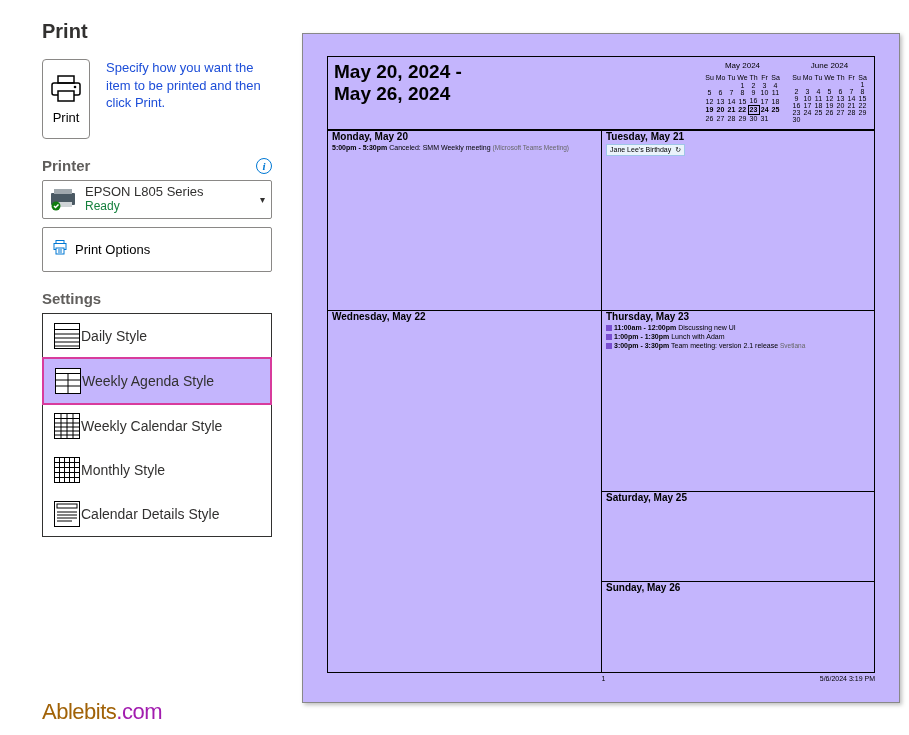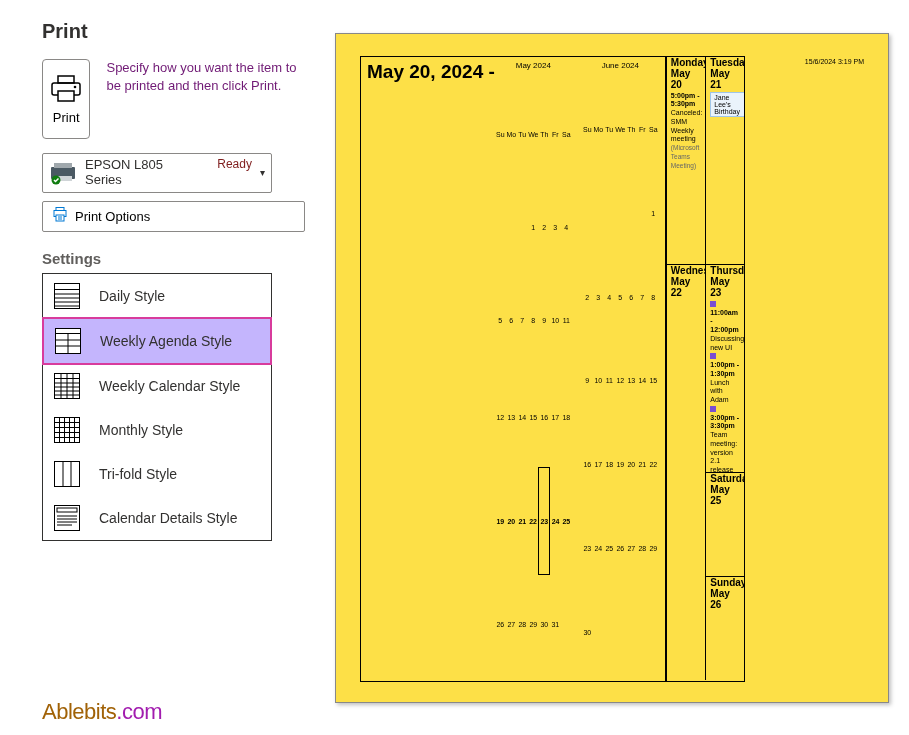--- a/index.html
+++ b/index.html
@@ -41,21 +41,21 @@
     flex-direction: column;
     align-items: center;
     justify-content: center;
     gap: 6px;
     cursor: pointer;
   }
   .print-btn svg { display:block; }
   .print-btn-label { font-size: 13px; }
   .print-info {
     font-size: 13px;
-    color: #701a75;
+    color: #1d4ed8;
     line-height: 1.35;
   }
   .section-header {
     display: flex;
     align-items: center;
     justify-content: space-between;
     font-size: 15px;
     font-weight: 600;
     color: #605e5c;
     margin: 4px 0 6px 0;
@@ -79,44 +79,43 @@
     background: #fff;
     display: flex;
     align-items: center;
     padding: 4px 6px;
     gap: 8px;
     cursor: pointer;
     margin-bottom: 8px;
     width: 230px;
   }
   .printer-icon-wrap { position: relative; width: 28px; height: 24px; }
-  .printer-info { flex:1; display:flex; flex-direction:row; line-height:1.15;gap:23px; }
+  .printer-info { flex:1; display:flex; flex-direction:column; line-height:1.15; }
   .printer-name { font-size: 13px; }
-  .printer-status { font-size: 12px; color: #7f1d1d; }
+  .printer-status { font-size: 12px; color: #15803d; }
   .chevron { color:#323130; font-size:10px; }
   .option-btn {
     border: 1px solid #8a8886;
     border-radius: 2px;
     background: #fff;
-    padding: 5px 10px;
+    padding: 12px 10px;
     display: inline-flex;
     align-items: center;
     gap: 6px;
     font-size: 13px;
     cursor: pointer;
     margin-bottom: 14px;
   }
   .styles-box {
     border: 1px solid #323130;
     width: 230px;
   }
   .style-item {
     display: flex;
     align-items: center;
-    gap: 18px;
     padding: 8px 10px;
     cursor: pointer;
     font-size: 14px;
   }
   .style-item.selected {
     border: 2px solid #d83b9c;
     margin: -1px;
     position: relative;
     z-index:1;
     background:#c4b5fd;
@@ -132,47 +131,47 @@
 
   
   .preview-wrap {
     flex:1;
     display:flex;
     align-items:center;
     justify-content:center;
     padding: 10px 20px 10px 10px;
   }
   .paper {
-    width: 554px;
+    width: 598px;
     height: 670px;
-    background: #fde047;
+    background: #c4b5fd;
     border: 1px solid #888;
     box-shadow: 2px 2px 4px rgba(0,0,0,0.25);
     padding: 22px 24px 20px 24px;
     font-size: 8px;
     color:#000;
     font-family: Arial, sans-serif;
     display:flex;
-    flex-direction:row;
+    flex-direction:column;
   }
   .doc-header {
     border: 1px solid #000;
     display:flex;
     padding: 4px 6px 6px 6px;
     margin-bottom: 0;
   }
   .doc-title {
     font-size: 19px;
     font-weight: 700;
     line-height:1.2;
     flex:1;
   }
   .mini-cals { display:flex; gap:10px; }
   .mini-cal { border-collapse:collapse; font-size:7px; }
-  .mini-cal caption { font-size:8px; margin-bottom:18px;text-align:center; }
+  .mini-cal caption { font-size:8px; margin-bottom:4px;text-align:center; }
   .mini-cal th, .mini-cal td { width:11px; text-align:center; padding:0; font-weight:normal; }
   .mini-cal td.bold { font-weight:700; }
   .mini-cal td.today { border:1px solid #000; }
   .mini-cal th { font-weight:normal; }
 
   .week-grid {
     border: 1px solid #000;
     border-top: none;
     flex:1;
     display:grid;
@@ -223,20 +222,24 @@
           <rect x="3" y="9" width="28" height="12" rx="2" fill="none" stroke="#000" stroke-width="1.5"></rect>
           <rect x="9" y="17" width="16" height="10" fill="#fff" stroke="#000" stroke-width="1.5"></rect>
           <circle cx="26" cy="13" r="1.3" fill="#000"></circle>
         </svg>
       </span>
       <span class="print-btn-label">Print</span>
     </button>
     <div class="print-info">Specify how you want the item to be printed and then click Print.</div>
   </div>
 
+  <div class="section-header">
+    <span>Printer</span>
+    <span class="info-icon">i</span>
+  </div>
 
   <div class="printer-box">
     <span class="printer-icon-wrap">
       <svg width="28" height="24" viewBox="0 0 28 24">
         <rect x="2" y="6" width="24" height="12" rx="1" fill="#4a5963"></rect>
         <rect x="5" y="2" width="18" height="5" fill="#a0a8ad"></rect>
         <rect x="5" y="15" width="18" height="5" fill="#cfd4d7"></rect>
         <circle cx="7" cy="19" r="4.5" fill="#107c10"></circle>
         <path d="M5 19 l1.5 1.5 l3 -3" stroke="#fff" stroke-width="1.5" fill="none"></path>
       </svg>
@@ -320,30 +323,20 @@
             <line x1="0.5" y1="15.5" x2="25.5" y2="15.5" stroke="#000"></line>
             <line x1="0.5" y1="20.5" x2="25.5" y2="20.5" stroke="#000"></line>
           </svg>
       </span>
       <span>Monthly Style</span>
     </div>
     <div class="style-item">
       <span class="style-icon">
         <svg width="26" height="26">
             <rect x="0.5" y="0.5" width="25" height="25" fill="#fff" stroke="#000"></rect>
-            <line x1="9" y1="0.5" x2="9" y2="25.5" stroke="#000"></line>
-            <line x1="17" y1="0.5" x2="17" y2="25.5" stroke="#000"></line>
-          </svg>
-      </span>
-      <span>Tri-fold Style</span>
-    </div>
-    <div class="style-item">
-      <span class="style-icon">
-        <svg width="26" height="26">
-            <rect x="0.5" y="0.5" width="25" height="25" fill="#fff" stroke="#000"></rect>
             <rect x="3" y="3" width="20" height="4" stroke="#000" fill="none"></rect>
             <line x1="3" y1="11" x2="23" y2="11" stroke="#000"></line>
             <line x1="3" y1="14" x2="23" y2="14" stroke="#000"></line>
             <line x1="3" y1="17" x2="23" y2="17" stroke="#000"></line>
             <line x1="3" y1="20" x2="18" y2="20" stroke="#000"></line>
           </svg>
       </span>
       <span>Calendar Details Style</span>
     </div>
   </div>
@@ -352,20 +345,21 @@
     <span class="a">Ablebits</span><span class="b">.com</span>
   </div>
 </div>
 
 <div class="preview-wrap">
   <div class="paper">
 
     <div class="doc-header">
       <div class="doc-title">
         <div>May 20, 2024 -</div>
+        <div>May 26, 2024</div>
       </div>
       <div class="mini-cals">
         <table class="mini-cal" id="cal-may">
             <caption>May 2024</caption>
             <tbody>
               <tr>
                 <th>Su</th>
                 <th>Mo</th>
                 <th>Tu</th>
                 <th>We</th>

